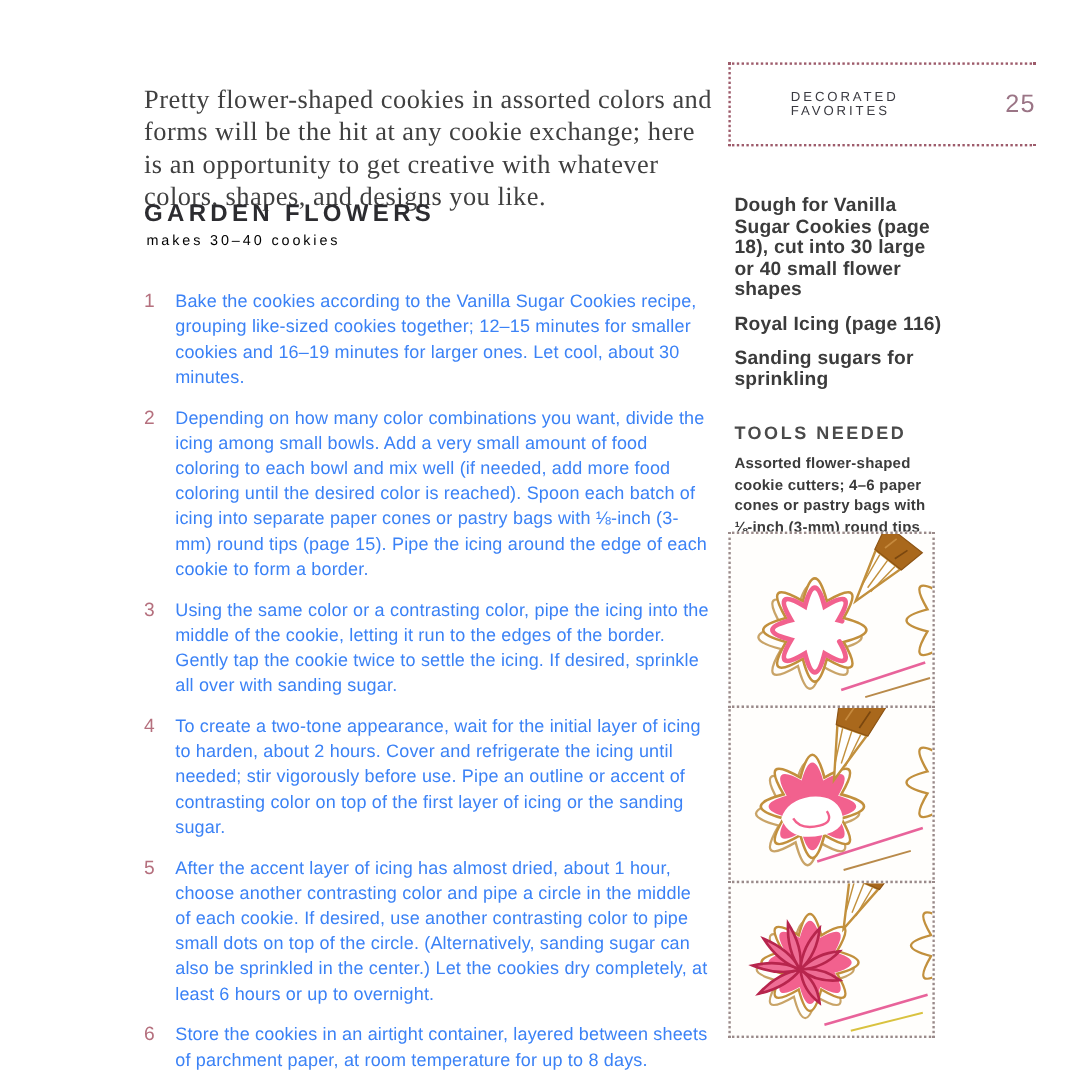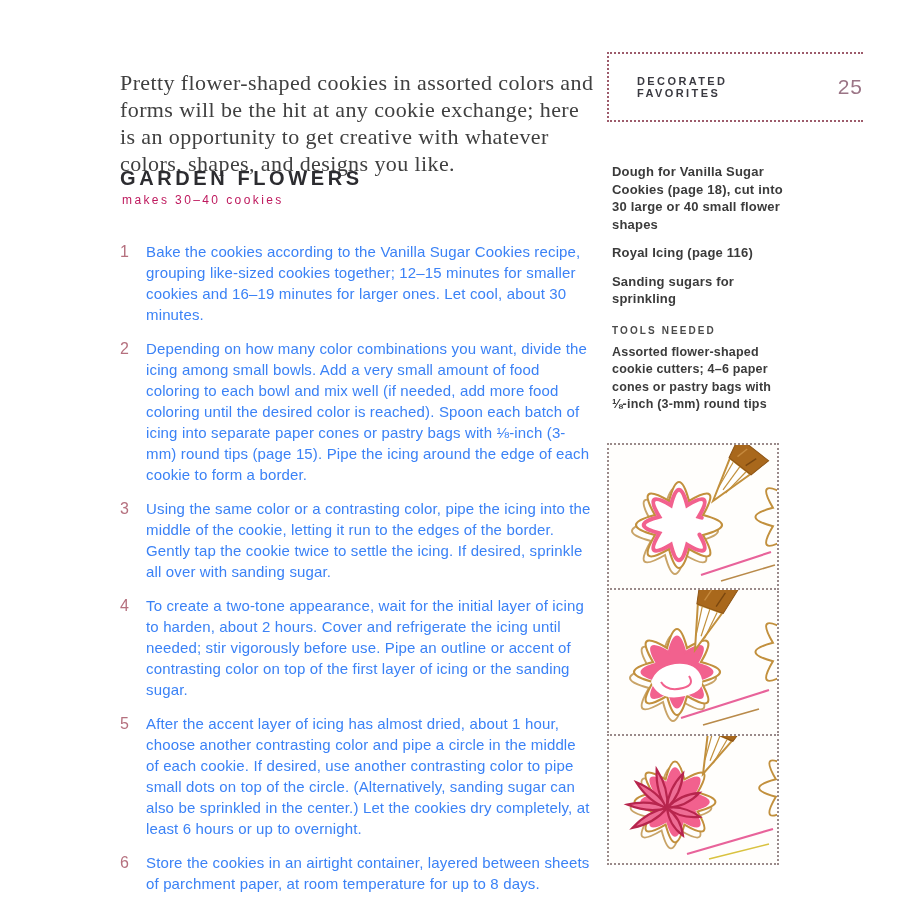--- a/index.html
+++ b/index.html
@@ -13,51 +13,51 @@
     font-family:Liberation Serif, serif;font-size:22px;line-height:27px;
     letter-spacing:0.4px;color:#404040;
   }
   
   .header-box{
     position:absolute;left:607px;top:52px;width:256px;height:70px;
     border-top:2px dotted #9d5b6b;border-left:2px dotted #9d5b6b;border-bottom:2px dotted #9d5b6b;
     display:flex;align-items:center;box-sizing:border-box;
   }
   .section-label{
-    margin-left:28px;font-size:11px;font-weight:bold;letter-spacing:2.4px;color:#3a3a41;
+    margin-left:50px;font-size:11px;font-weight:normal;letter-spacing:2.4px;color:#3a3a41;
   }
   .page-num{
     margin-left:34px;font-size:21px;color:#9b7586;letter-spacing:1px;text-align:center;
   }
   
   .recipe-title{
     position:absolute;left:120px;top:167px;font-size:20px;font-weight:bold;
     letter-spacing:3.6px;color:#2c2c30;
   }
   .recipe-yield{
-    position:absolute;left:122px;top:193px;font-size:12px;letter-spacing:2.4px;color:#be185d;
+    position:absolute;left:122px;top:193px;font-size:12px;letter-spacing:2.4px;color:#000000;
   }
   
   .steps{position:absolute;left:120px;top:241px;width:472px;}
   .step{display:flex;margin-bottom:13px;}
   .step-num{
     flex:0 0 26px;font-size:16px;color:#b5707e;line-height:21px;
   }
   .step-text{
     flex:1;font-size:15px;line-height:21px;color:#3b82f6;letter-spacing:0.15px;
   }
   
   .sidebar{position:absolute;left:612px;top:163px;width:176px;}
   .ingredient{
-    font-size:13px;font-weight:bold;line-height:17.5px;color:#3b3b3b;
+    font-size:16px;font-weight:bold;line-height:17.5px;color:#3b3b3b;
     letter-spacing:0.2px;margin:0 0 11px 0;
   }
   .tools-heading{
-    font-size:10px;font-weight:bold;letter-spacing:2.1px;color:#4a4a4a;
-    margin:17px 0 8px 0;
+    font-size:15px;font-weight:bold;letter-spacing:2.1px;color:#4a4a4a;
+    margin:28px 0 8px 0;
   }
   .tools-text{
     font-size:12.5px;font-weight:bold;line-height:17.5px;color:#3b3b3b;
     letter-spacing:0.2px;margin:0;
   }
   
   .illustrations{position:absolute;left:607px;top:443px;width:172px;}
   .illo-box{
     box-sizing:border-box;width:172px;border:2px dotted #9a8a8a;background:#fffefc;
     overflow:hidden;margin-top:-2px;

